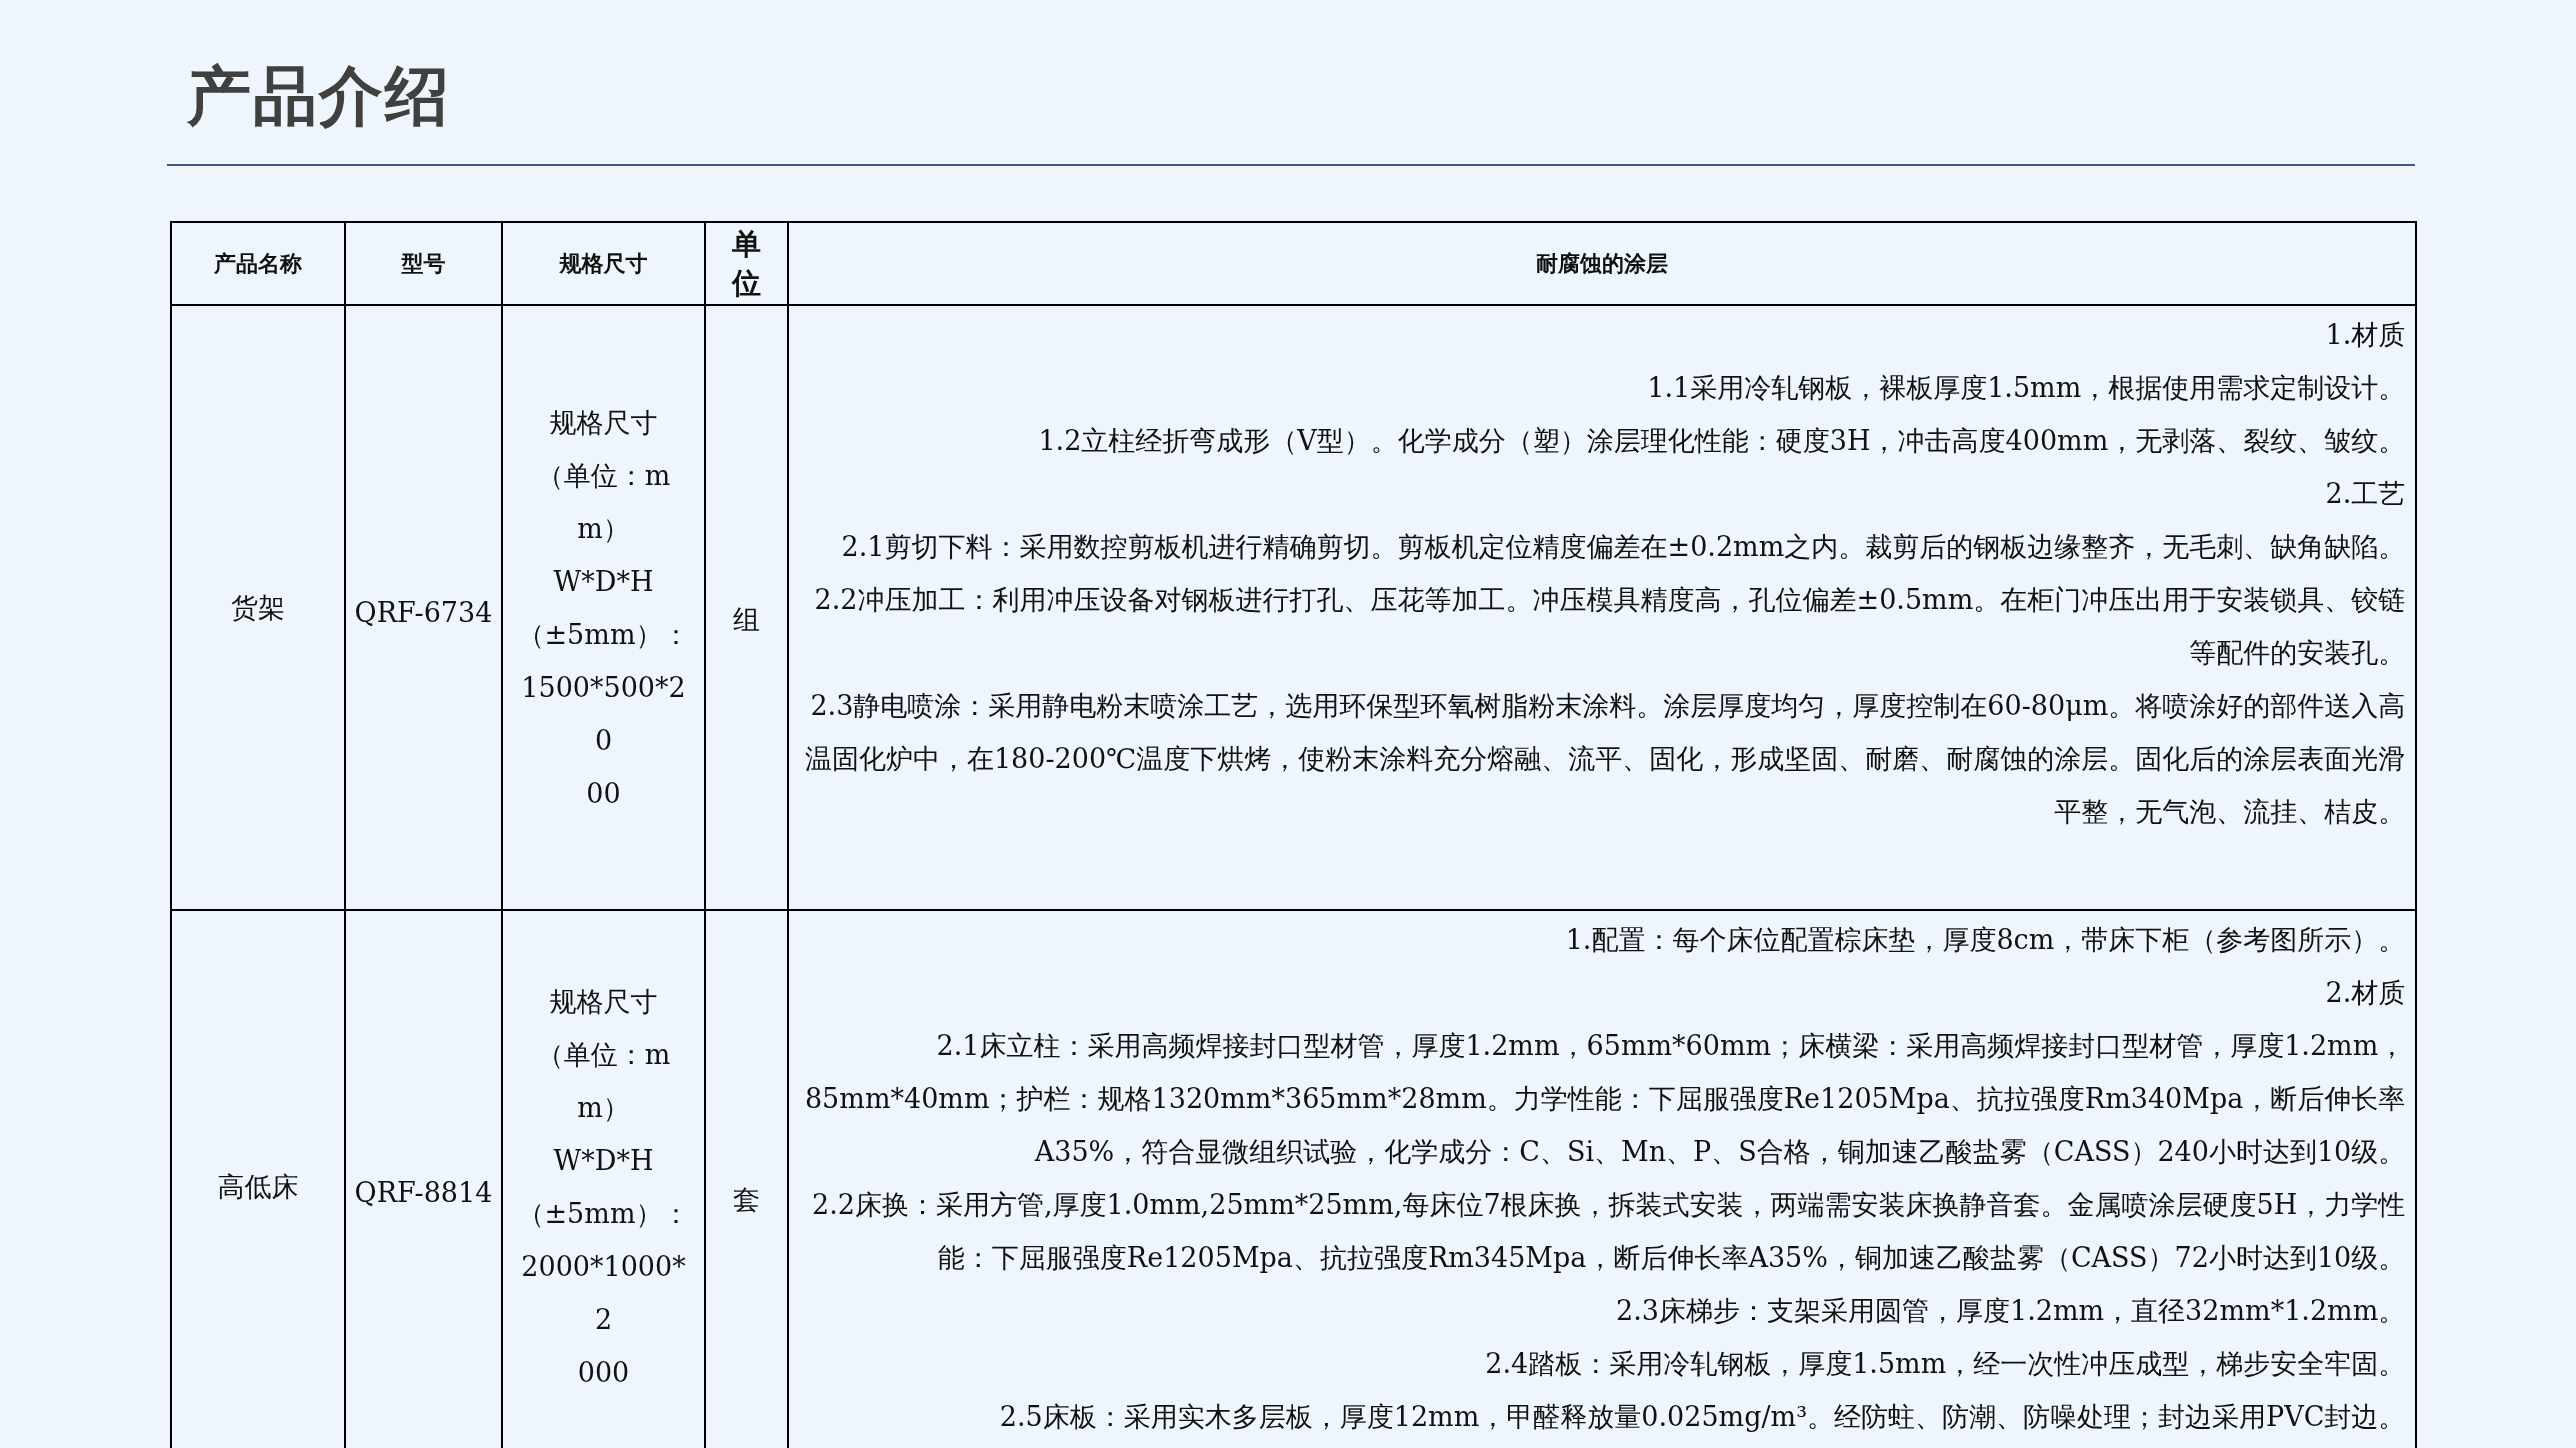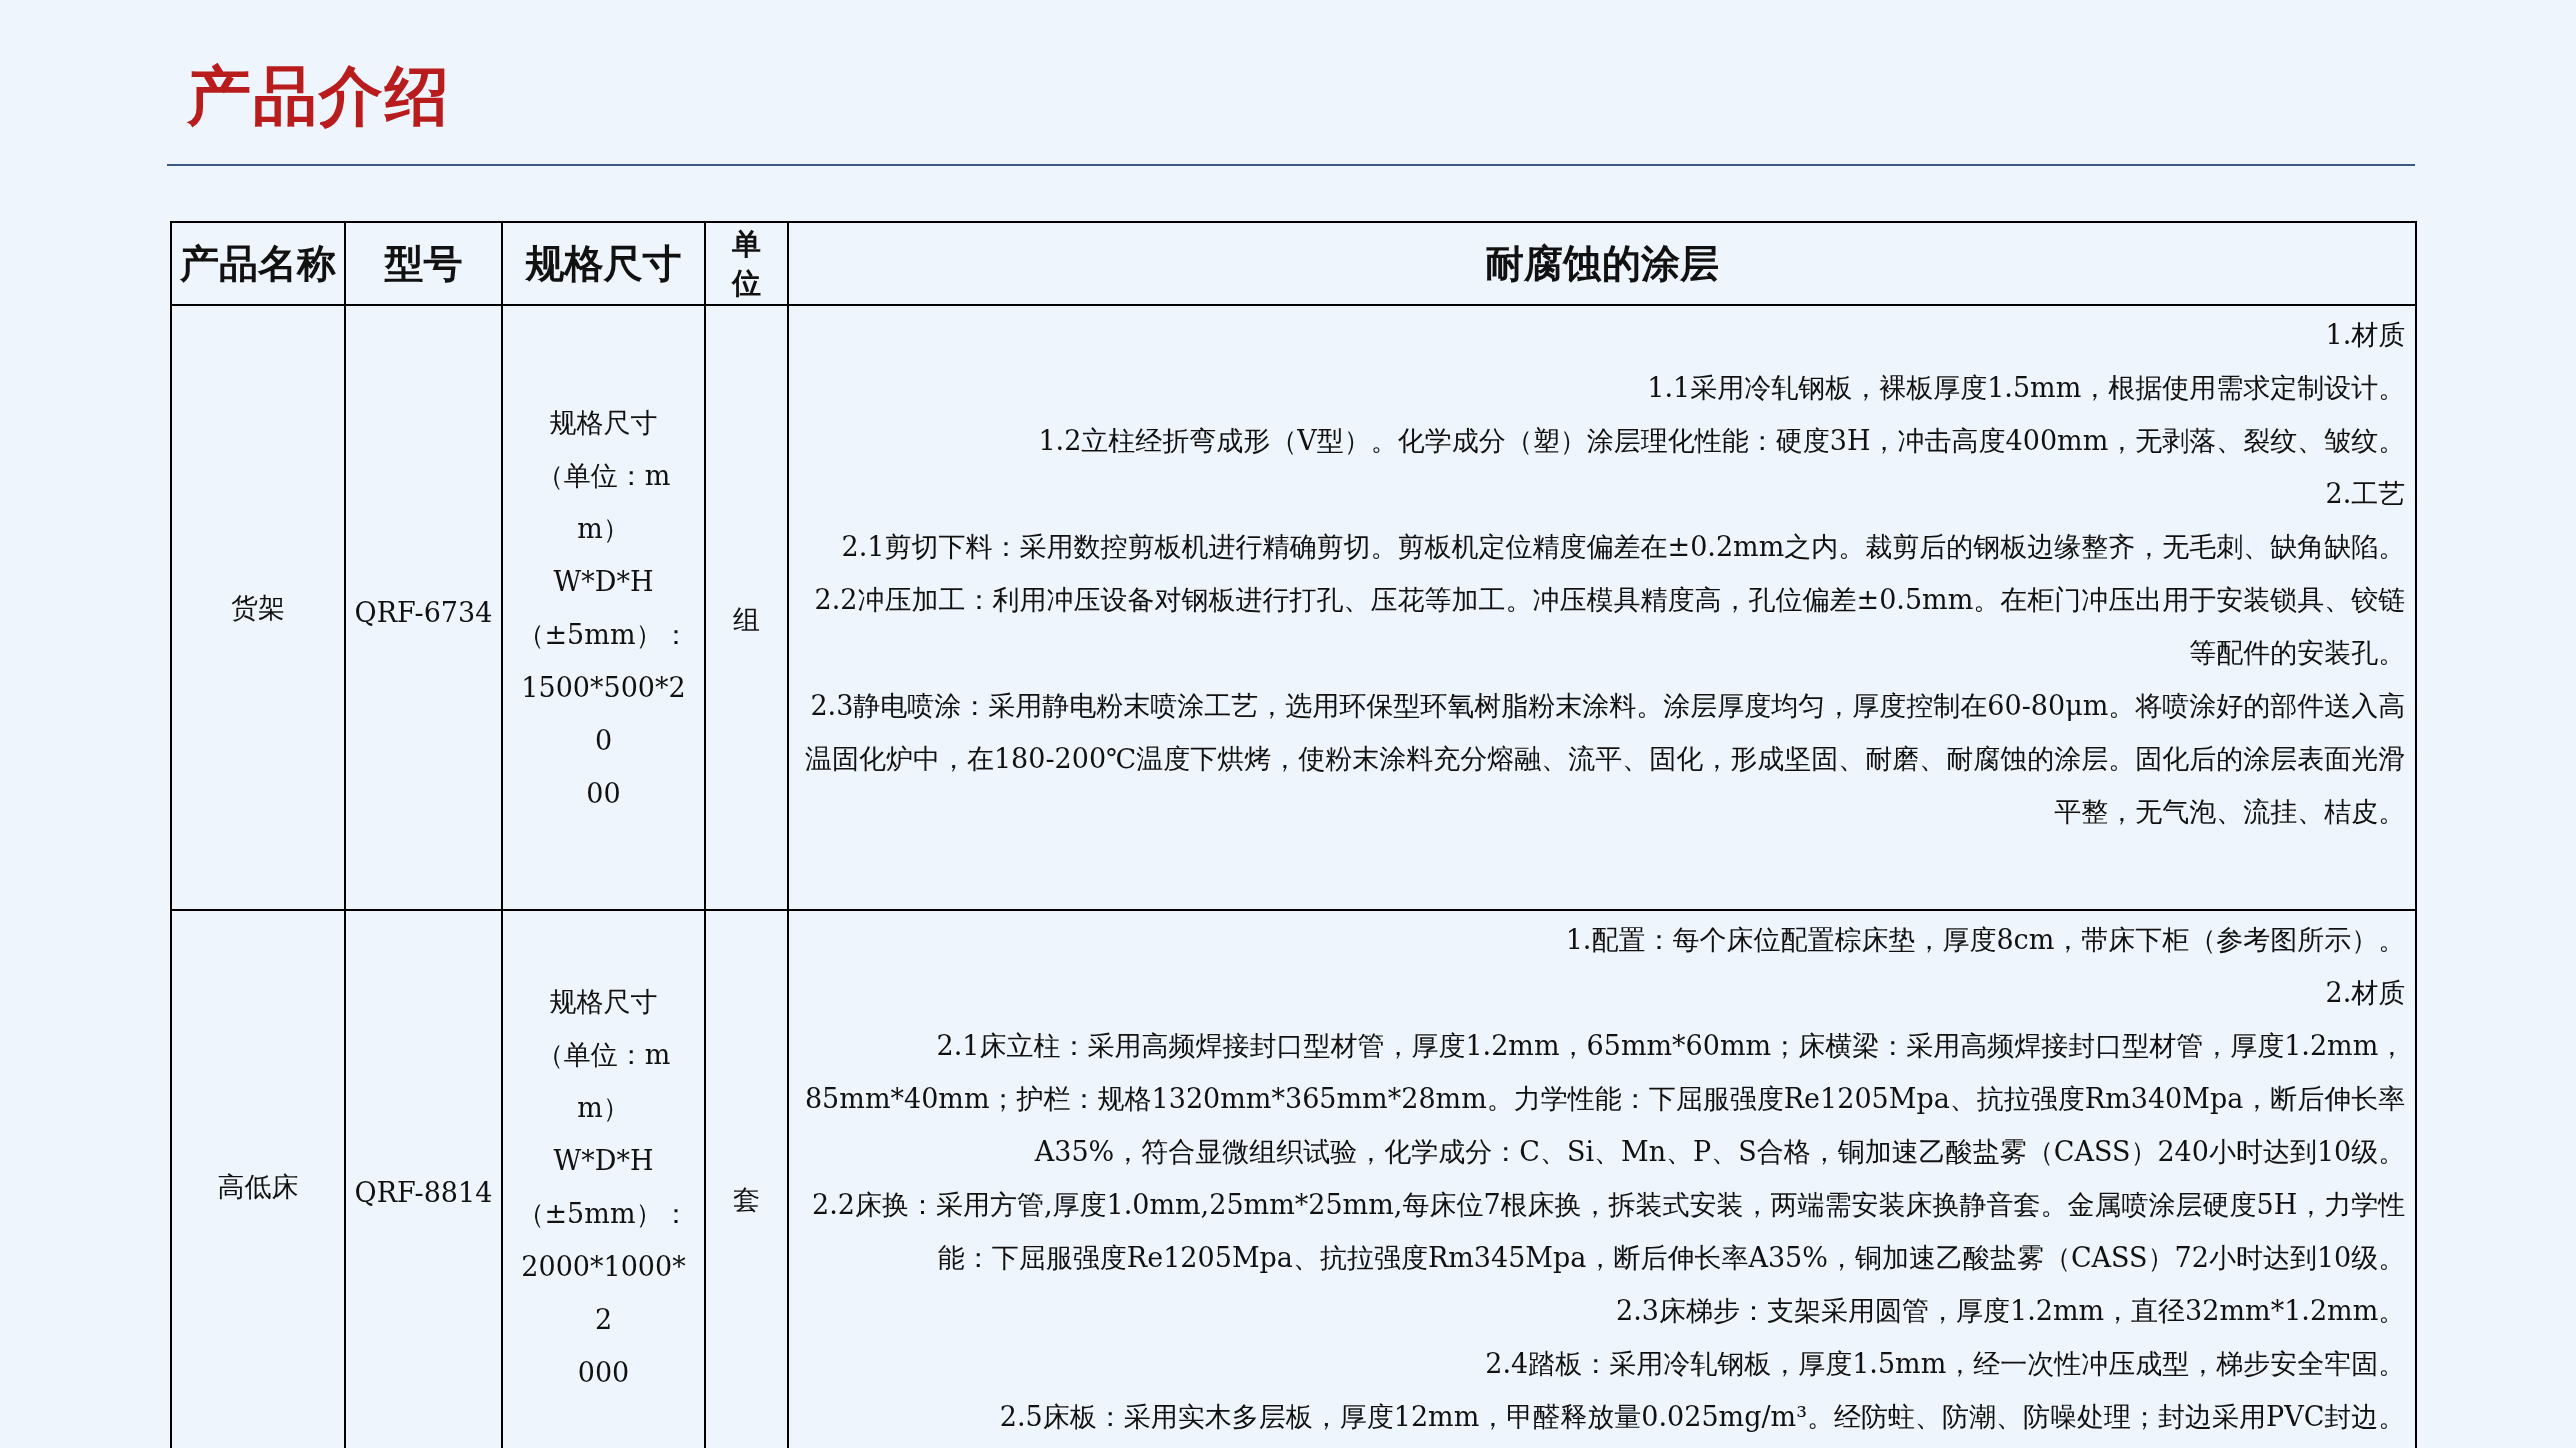--- a/index.html
+++ b/index.html
@@ -6,42 +6,42 @@
     body {
       width: 2576px; height: 1449px; overflow: hidden;
       background: #eff5fc;
       position: relative;
       font-family: "DejaVu Serif", "Liberation Serif", serif;
       color: #111;
     }
     .page-title {
       position: absolute; left: 187px; top: 50px;
       font-family: "DejaVu Sans", "Liberation Sans", sans-serif;
-      font-size: 64px; font-weight: bold; color: #b91c1c;
+      font-size: 64px; font-weight: bold; color: #404040;
       letter-spacing: 1.9px; line-height: 93px; margin: 0;
     }
     .title-divider {
       position: absolute; left: 167px; top: 164px;
       width: 2248px; height: 1.9px; background: #3a5a80;
     }
     table.product-table {
       position: absolute; left: 170px; top: 221px;
       width: 2245px;
       border-collapse: collapse;
       table-layout: fixed;
     }
     .product-table th, .product-table td {
       border: 2.9px solid #000;
       padding: 0;
       vertical-align: middle;
     }
     .product-table th {
       height: 81px;
       font-family: "DejaVu Sans", "Liberation Sans", sans-serif;
-      font-weight: bold; font-size: 39px; text-align: center;
+      font-weight: bold; font-size: 22px; text-align: center;
     }
     .product-table th.unit-head { font-size: 29px; line-height: 39px; }
     .product-table th.unit-head span { display: block; }
     td.center-cell { text-align: center; font-size: 27px; border-radius: 7px; }
     td.spec-cell { text-align: center; font-size: 27px; line-height: 53px; }
     td.spec-cell span { display: block; word-break: break-all; padding: 0 13.5px; }
     td.model-cell { padding-top: 10px; margin-left: 48px; }
     td.unit-cell { padding-top: 25px; }
     td.name-cell { padding-bottom: 0; }
     td.tech-cell {

